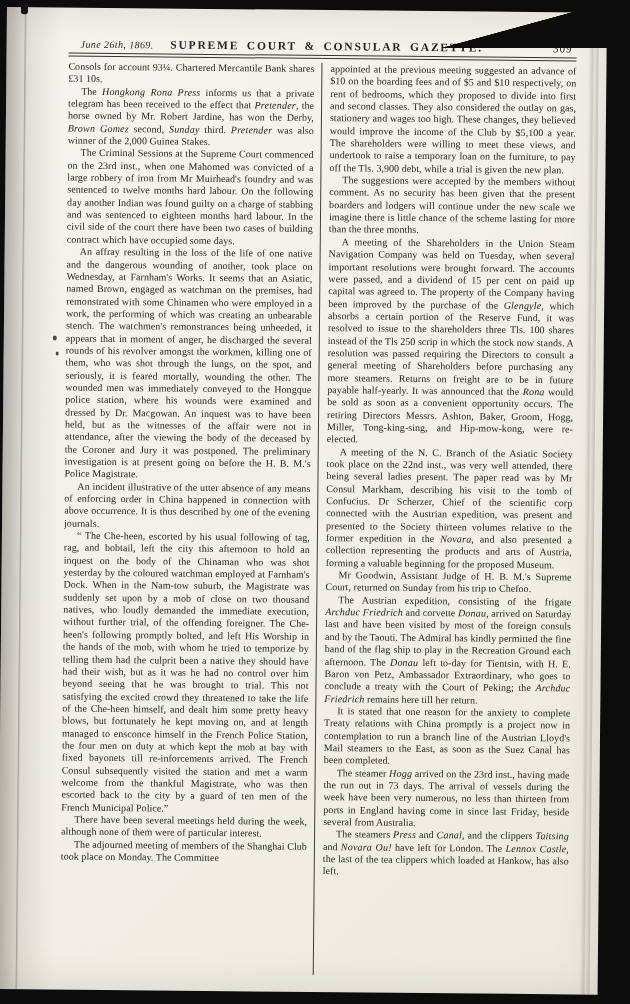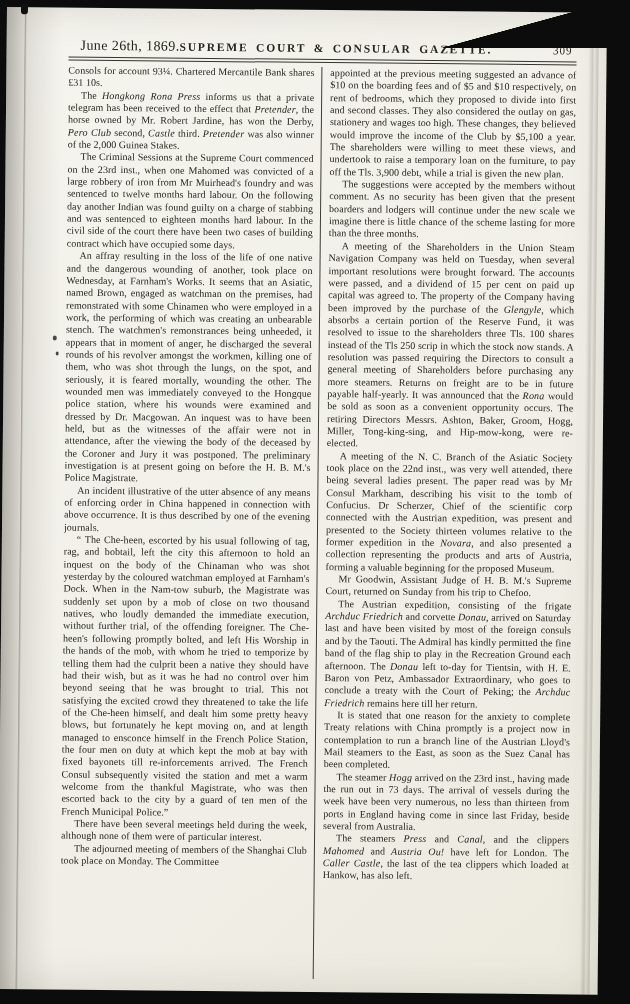--- a/index.html
+++ b/index.html
@@ -51,21 +51,21 @@
   .content{
     position:absolute;left:62px;top:0;width:508px;height:982px;
     color:#26251f;
   }
   .masthead{
     display:flex;align-items:baseline;
     padding-top:30px;
   }
   .issue-date{
     flex:1;
-    font-size:14px;letter-spacing:0.4px;
+    font-style:italic;font-size:10px;letter-spacing:0.4px;
     padding-left:12px;white-space:nowrap;
   }
   .masthead-title{
     font-size:11.5px;font-weight:bold;letter-spacing:1.8px;word-spacing:3px;
     white-space:nowrap;text-align:center;
   }
   .page-number{
     flex:1;text-align:right;font-size:11px;letter-spacing:1px;
     padding-right:4px;
   }
@@ -112,37 +112,37 @@
     <div class="masthead">
       <span class="issue-date">June 26th, 1869.</span>
       <span class="masthead-title">SUPREME COURT &amp; CONSULAR GAZETTE.</span>
       <span class="page-number">309</span>
     </div>
     <div class="double-rule"></div>
 
     <div class="columns">
       <div class="col col-left">
         <p class="noindent">Consols for account 93¼.  Chartered Mercantile Bank shares £31 10s.</p>
-        <p>The <i>Hongkong Rona Press</i> informs us that a private telegram has  been received  to the effect  that <i>Pretender</i>, the horse owned by Mr. Robert Jardine, has won the Derby, <i>Pero Club</i> second, <i>Castle</i> third.  <i>Pretender</i> was also winner of the 2,000 Guinea Stakes.</p>
+        <p>The <i>Hongkong Rona Press</i> informs us that a private telegram has  been received  to the effect  that <i>Pretender</i>, the horse owned by Mr. Robert Jardine, has won the Derby, <i>Brown Gomez</i> second, <i>Sunday</i> third.  <i>Pretender</i> was also winner of the 2,000 Guinea Stakes.</p>
         <p>The Criminal Sessions at the Supreme Court commenced on the 23rd inst.,  when one Mahomed was convicted of a large robbery of iron from Mr Muirhead's foundry and was sentenced to twelve months hard labour.  On the following day another Indian was found guilty on a charge of stabbing and was sentenced to eighteen  months hard labour.  In the civil side of the court there have been two cases of building contract which have occupied some days.</p>
         <p>An affray resulting in  the loss of the life of one native and the dangerous wounding of another, took place on Wednesday, at Farnham's Works.  It seems that an Asiatic, named Brown, engaged as watchman on the premises,  had  remonstrated with some Chinamen who were employed in a work,  the performing of which was creating an unbearable stench. The watchmen's remonstrances being unheeded, it appears that in moment of anger, he discharged the several rounds of his revolver amongst the workmen, killing one of them, who was shot through the lungs, on the spot, and seriously, it  is  feared  mortally, wounding the other.  The wounded  men  was immediately conveyed to the Hongque police station, where his wounds were examined  and  dressed by Dr. Macgowan.  An inquest was to have been held, but as the witnesses of the affair were not in attendance, after the viewing the  body of  the  deceased by the Coroner and Jury it was postponed.  The preliminary investigation is at present going on before the H. B. M.'s Police Magistrate.</p>
         <p>An incident illustrative of the utter absence of any means of enforcing order in China happened in  connection with above occurrence.  It is thus described by one of the evening journals.</p>
         <p>“ The Che-heen, escorted by his usual  following of tag, rag, and bobtail, left the city this afternoon to hold an inquest on the body of the Chinaman who was shot yesterday by  the coloured watchman employed at Farnham's Dock. When in the Nam-tow suburb,  the  Magistrate was suddenly set upon by a mob of close  on two thousand natives, who  loudly demanded the  immediate execution, without further trial, of the offending foreigner.  The Che-heen's following  promptly  bolted, and left His Worship in the  hands of  the  mob, with whom  he  tried  to temporize by  telling  them  had  the  culprit been a native they should  have had their  wish, but as it was  he  had  no control over  him  beyond  seeing that  he  was  brought  to  trial. This  not satisfying the excited crowd they threatened to  take the  life of  the Che-heen himself, and dealt him some pretty heavy  blows,  but fortunately he kept moving on, and at length managed  to  ensconce himself  in  the French Police Station, the four men on duty at which kept the mob at bay with fixed bayonets till re-inforcements arrived. The French Consul subsequently  visited  the station and  met  a  warm  welcome from the  thankful Magistrate, who was then escorted back to the city by a guard of  ten  men  of  the  French  Municipal Police.”</p>
         <p>There have been several meetings held  during  the week, although none of them  were of particular interest.</p>
         <p>The adjourned  meeting of members of the Shanghai Club took  place  on  Monday.   The  Committee</p>
       </div>
       <div class="col-divider"></div>
       <div class="col col-right">
         <p class="noindent">appointed at the previous meeting  suggested an advance of $10 on the boarding  fees  and of  $5  and $10 respectively, on rent  of  bedrooms, which they proposed to divide into first and second classes.   They also considered  the  outlay  on gas,  stationery and wages too high.   These  changes, they believed would improve  the  income  of  the  Club  by  $5,100 a year. The  shareholders  were  willing  to  meet  these views, and undertook  to raise a  temporary  loan  on  the furniture, to pay off  the Tls.   3,900 debt,  while a trial is given the new plan.</p>
         <p>The suggestions  were  accepted  by  the members without comment.   As no security  has  been  given that  the present boarders and  lodgers will continue under the new scale we imagine there is little chance of the scheme lasting for more than the three months.</p>
         <p>A  meeting  of  the  Shareholders  in  the  Union Steam Navigation Company  was  held on  Tuesday, when  several  important  resolutions  were  brought forward.   The accounts were  passed, and a dividend of 15  per cent  on paid  up  capital  was agreed to. The property of  the Company having been improved by  the  purchase  of  the  <i>Glengyle</i>,  which absorbs a certain portion of  the Reserve  Fund,  it was resolved to  issue  to the  shareholders three  Tls.  100  shares instead of  the Tls 250  scrip in  which  the stock now stands.    A  resolution was passed  requiring the Directors to consult a general meeting of Shareholders before purchasing  any  more  steamers.   Returns  on freight are  to be  in future  payable half-yearly.   It  was announced  that  the  <i>Rona</i>  would  be  sold  as  soon  as  a convenient  opportunity  occurs.   The  retiring Directors Messrs.  Ashton,  Baker,  Groom,  Hogg,  Miller, Tong-king-sing, and  Hip-mow-kong, were re-elected.</p>
         <p>A meeting of  the N. C.  Branch of  the Asiatic Society took place on  the 22nd inst.,  was  very  well attended, there being several ladies present.   The paper read  was  by  Mr Consul Markham, describing his visit to the tomb of Confucius.  Dr Scherzer, Chief of  the scientific corp connected  with  the  Austrian  expedition,  was present  and  presented  to the Society  thirteen volumes relative to  the  former  expedition in  the <i>Novara</i>,  and also presented  a  collection  representing  the products and  arts  of  Austria,  forming  a  valuable  beginning for  the proposed  Museum.</p>
         <p>Mr Goodwin, Assistant Judge of  H. B. M.'s Supreme  Court,  returned  on Sunday  from  his  trip  to Chefoo.</p>
         <p>The Austrian  expedition,  consisting  of  the  frigate <i>Archduc  Friedrich</i>  and  corvette  <i>Donau</i>,  arrived  on Saturday  last  and  have  been  visited  by  most  of the foreign consuls  and  by  the Taouti.   The  Admiral has kindly permitted  the  fine band of  the  flag  ship to  play  in  the Recreation  Ground  each  afternoon. The  <i>Donau</i>  left to-day  for  Tientsin,  with H. E.  Baron von Petz,  Ambassador Extraordinary,  who  goes  to conclude a  treaty  with  the Court  of  Peking;  the <i>Archduc Friedrich</i> remains here  till  her  return.</p>
         <p>It is stated  that one reason for the anxiety to complete Treaty relations with China promptly  is  a  project now in contemplation to run a  branch  line of  the Austrian Lloyd's Mail steamers to the East, as soon as the Suez Canal  has  been completed.</p>
         <p>The steamer <i>Hogg</i> arrived on the 23rd inst.,  having made the run out in 73 days.   The  arrival  of  vessels during the  week  have  been  very  numerous,  no  less than  thirteen  from  ports in  England  having  come in since last Friday,  beside several  from  Australia.</p>
-        <p>The steamers <i>Press</i>  and  <i>Canal</i>,  and  the  clippers <i>Mahomed</i> and <i>Austria Ou!</i>  have left  for  London.    The <i>Caller Castle</i>, the last of  the tea clippers which loaded at Hankow,  has also  left.</p>
+        <p>The steamers <i>Press</i>  and  <i>Canal</i>,  and  the  clippers <i>Taitsing</i> and <i>Novara Ou!</i>  have left  for  London.    The <i>Lennox Castle</i>, the last of  the tea clippers which loaded at Hankow,  has also  left.</p>
       </div>
     </div>
   </div>
 </div>
 
 <div class="corner-wedge"></div>
 
 </body></html>

